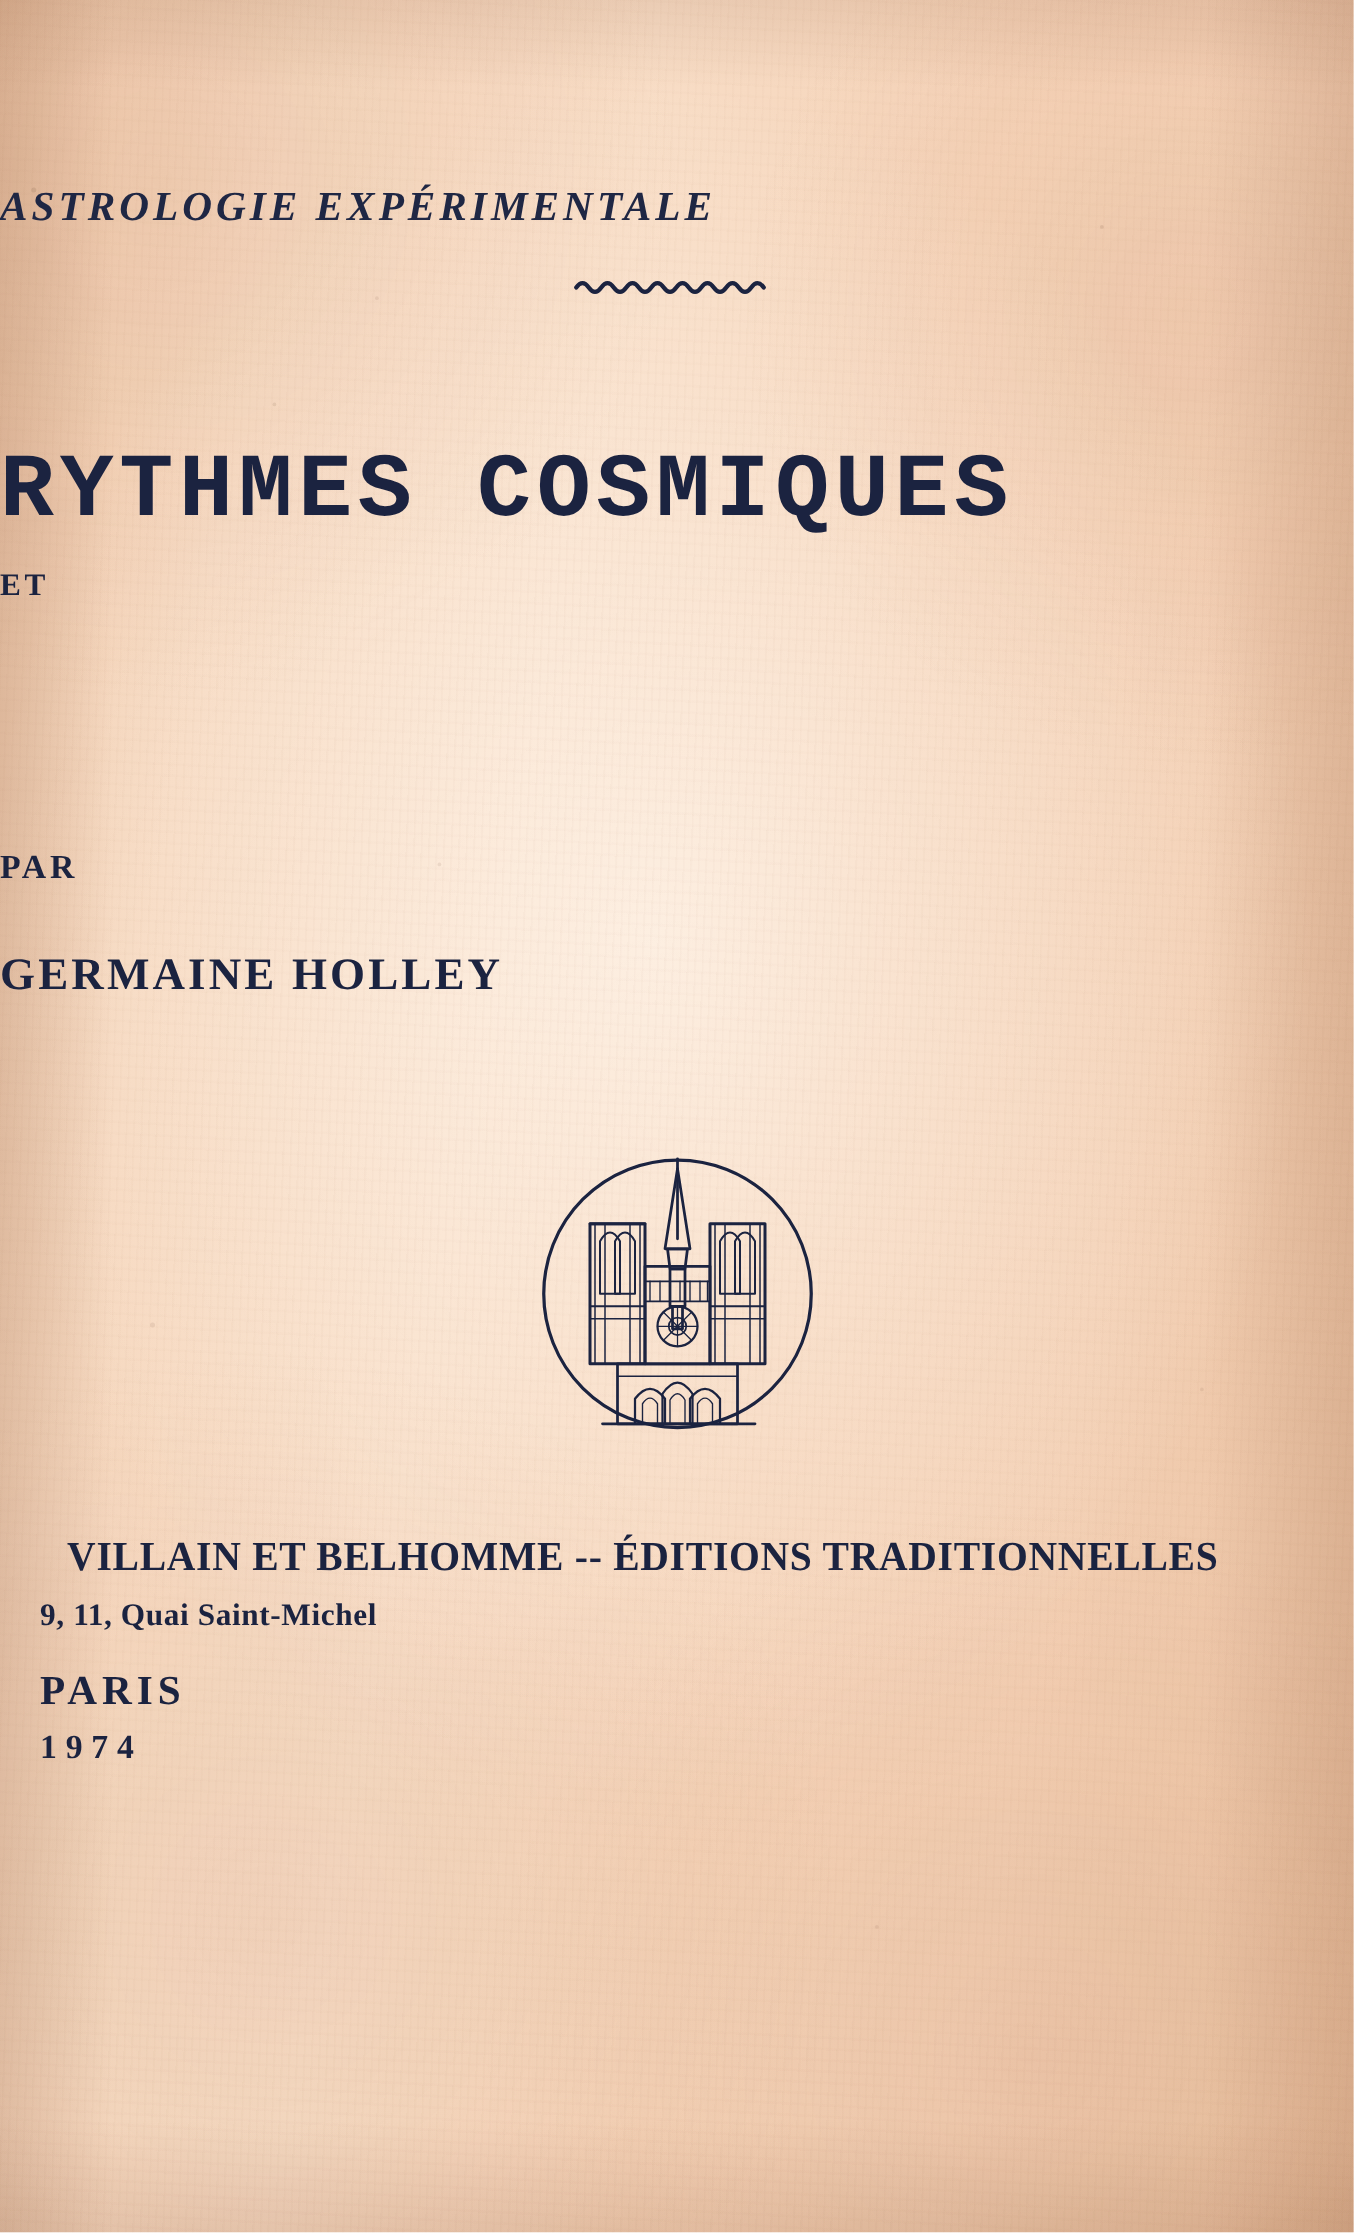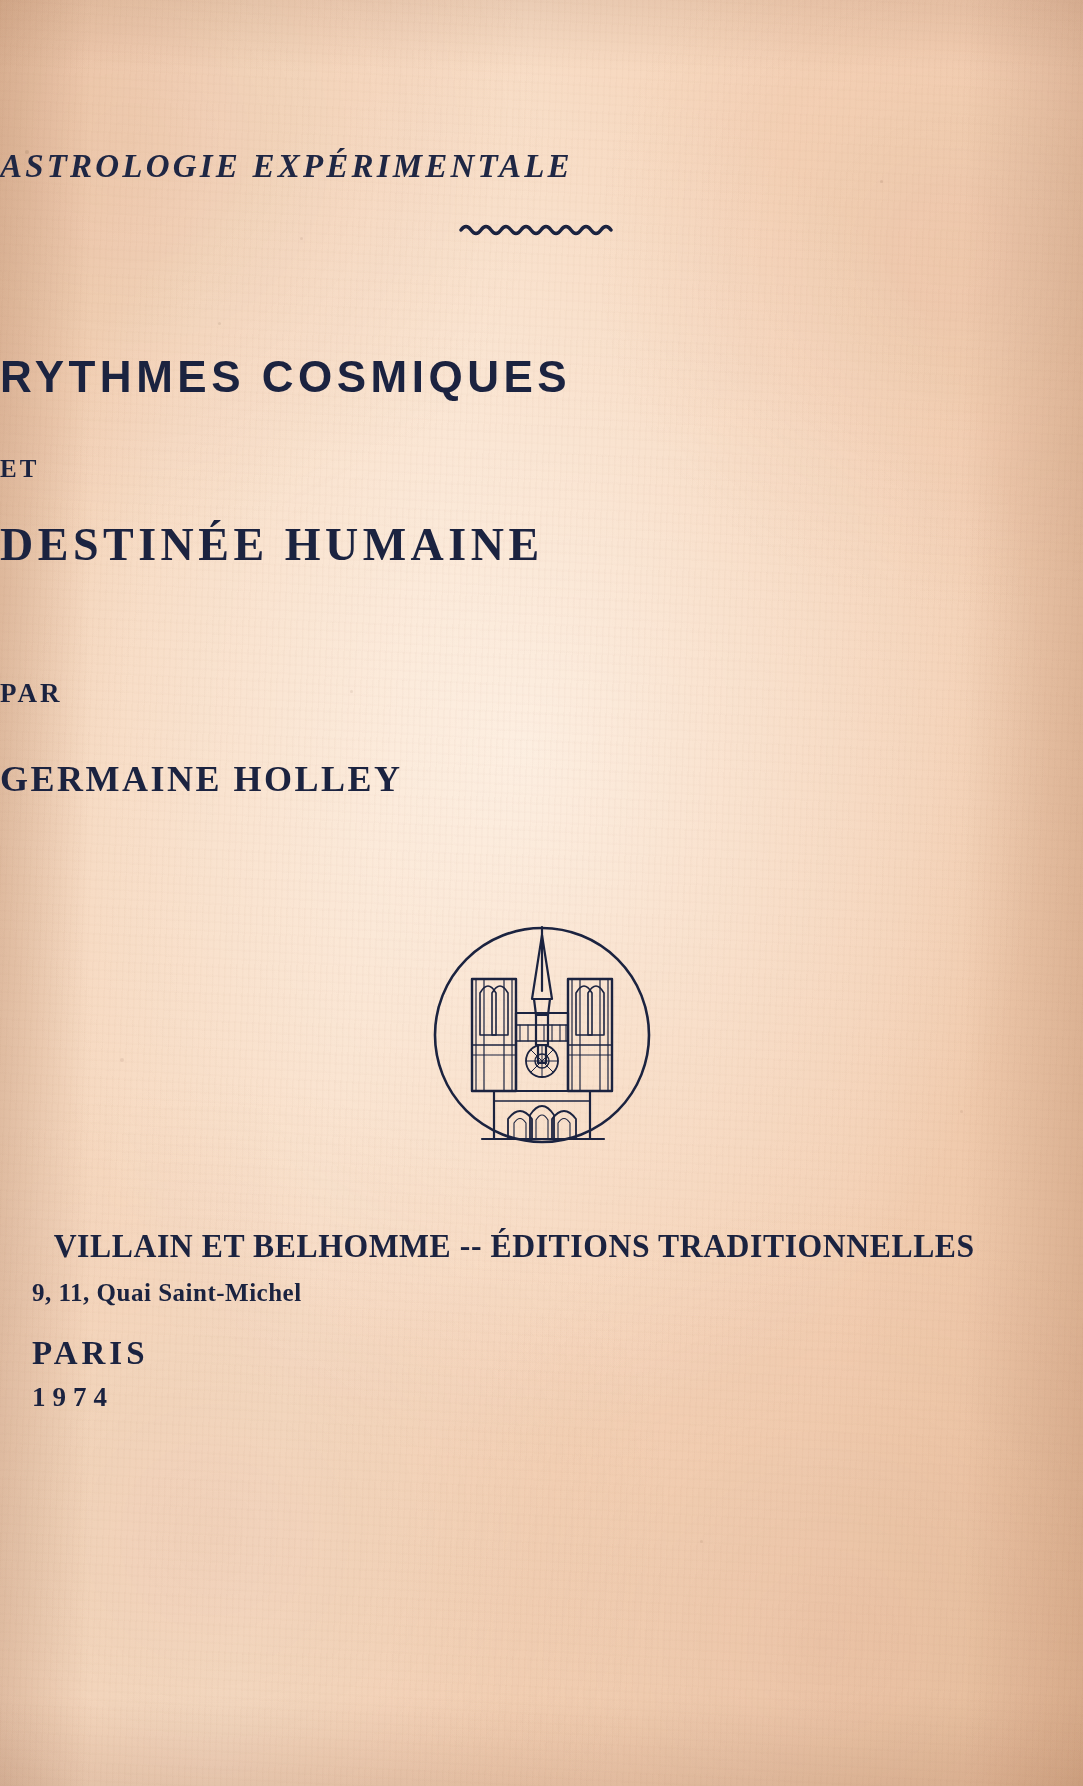--- a/index.html
+++ b/index.html
@@ -102,23 +102,23 @@
     display: flex;
     align-items: center;
     justify-content: center;
   }
 
   .main-title {
     position: absolute;
     top: 352px;
     left: 0;
     width: 100%;
-    font-family: Liberation Sans, sans-serif;
-    font-weight: 700;
-    font-size: 44px;
+    font-family: Liberation Mono, monospace;
+    font-weight: 700;
+    font-size: 72px;
     letter-spacing: 4.5px;
     color: #1b2340;
   }
 
   .conj {
     position: absolute;
     top: 455px;
     left: 0;
     width: 100%;
     font-family: "Liberation Serif", serif;
@@ -247,21 +247,20 @@
     <div class="ornament">
       <svg width="170" height="22" viewBox="0 0 170 22" aria-hidden="true">
         <path d="M4 12 q5 -7 10 0 t10 0 t10 0 t10 0 t10 0 t10 0 t10 0 t10 0 t10 0 t10 0 t10 0 t10 0 t10 0 t10 0 t10 0" fill="none" stroke="#1b2340" stroke-width="3.4" stroke-linecap="round"></path>
       </svg>
     </div>
 
     <div class="main-title">RYTHMES COSMIQUES</div>
 
     <div class="conj">ET</div>
 
-    <div class="subtitle">DESTINÉE HUMAINE</div>
 
     <div class="by-word">PAR</div>
 
     <div class="author">GERMAINE HOLLEY</div>
 
     <div class="publisher-mark">
       <svg width="260" height="270" viewBox="0 0 260 270" aria-hidden="true">
         <g fill="none" stroke="#1b2340" stroke-width="2.2" stroke-linecap="round" stroke-linejoin="round">
 
           <circle cx="130" cy="140" r="107" stroke-width="2.6"></circle>

